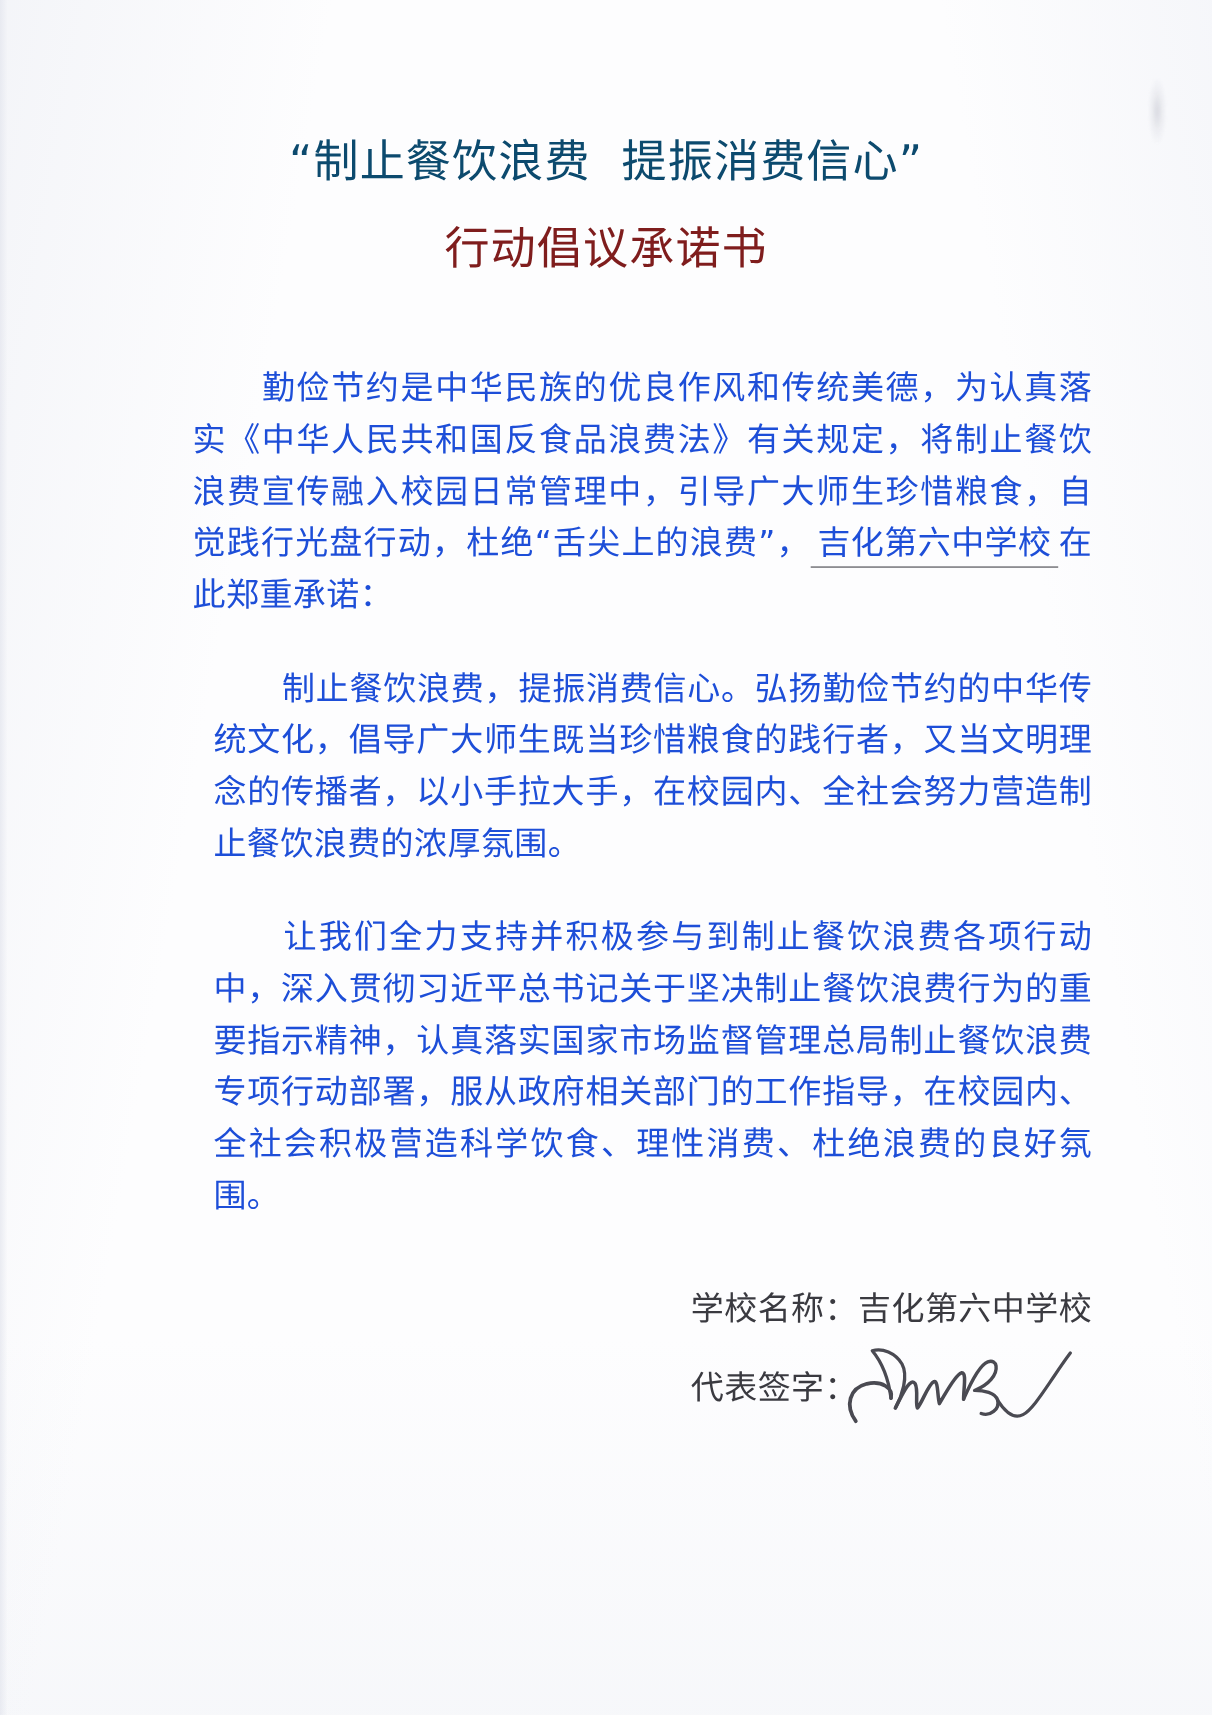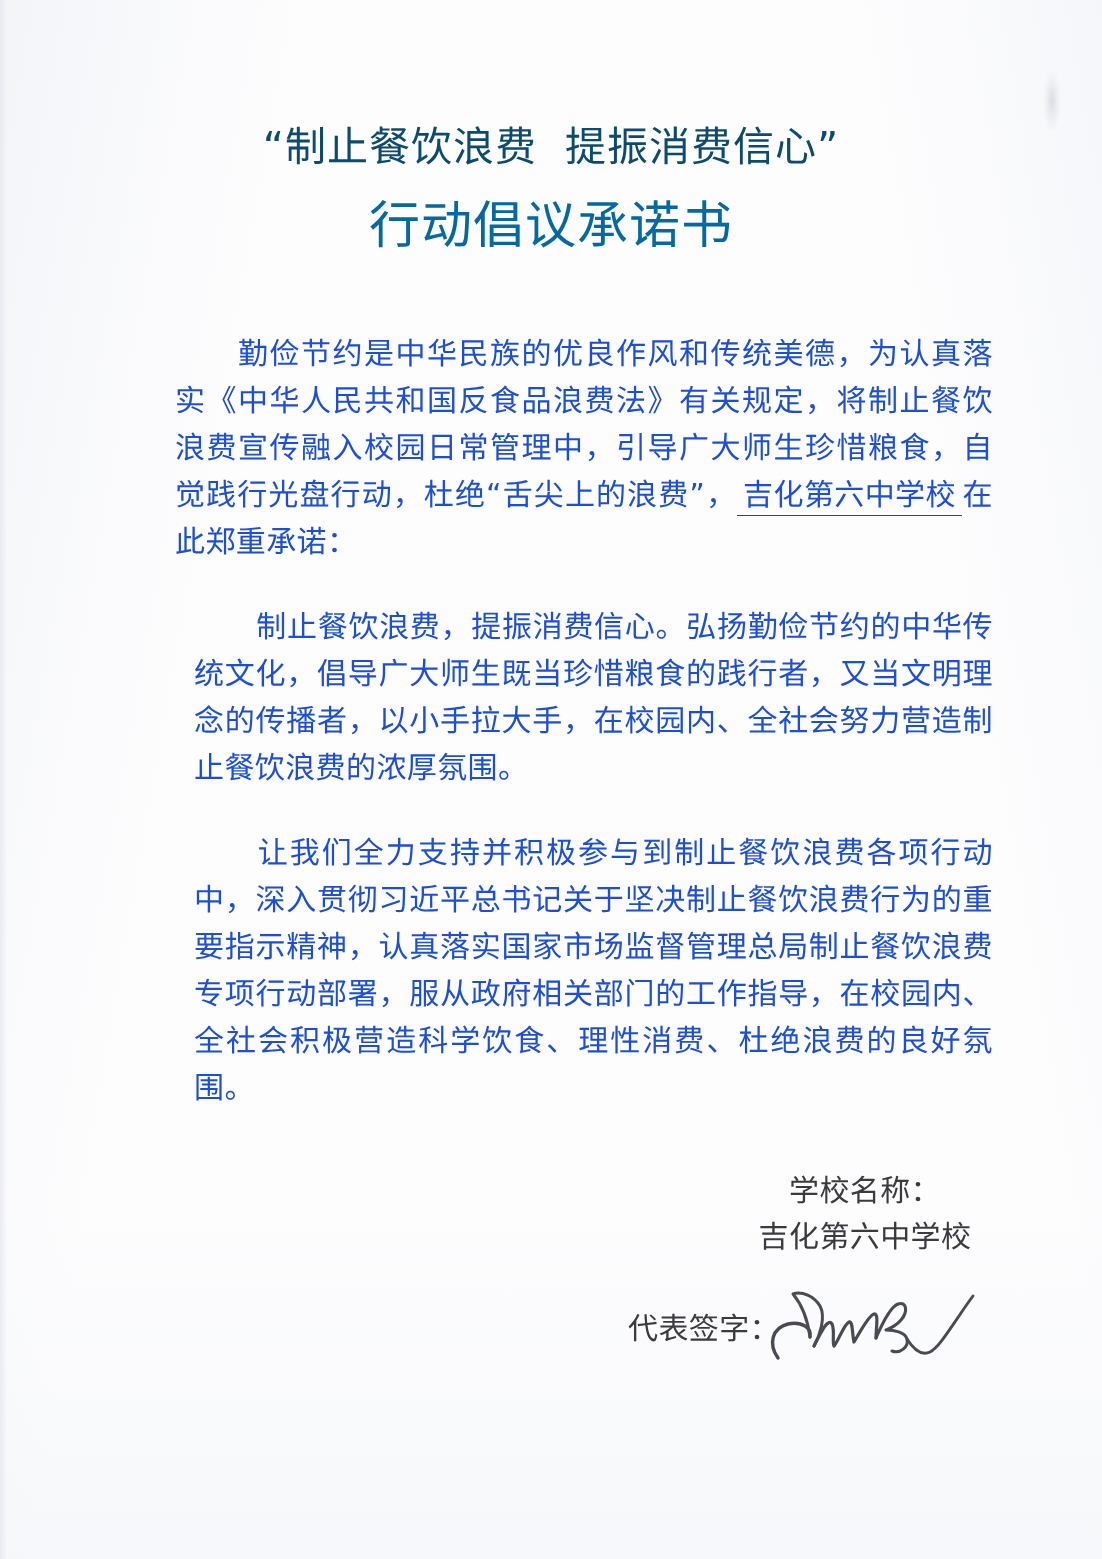--- a/index.html
+++ b/index.html
@@ -60,25 +60,25 @@
   .doc-title-line1 {
     font-size: 41px;
     line-height: 58px;
     letter-spacing: 1px;
     font-weight: 400;
     color: #0c4a6e;
     white-space: pre;
   }
   .doc-title-line2 {
     margin-top: 21px;
-    font-size: 51px;
+    font-size: 41px;
     line-height: 58px;
     letter-spacing: 1px;
     font-weight: 500;
-    color: #0369a1;
+    color: #7f1d1d;
     white-space: pre;
   }
 
   
   .body-block {
     position: absolute;
     left: 175px;
     top: 330px;
     width: 818px;
   }
@@ -114,22 +114,22 @@
     width: 1102px;
   }
   .sign-row {
     display: flex;
     align-items: center;
     font-size: 30px;
     line-height: 46px;
     letter-spacing: 0.4px;
     color: #3a3a40;
   }
-  .sign-row-school { padding-left: 628px; flex-direction: column; }
-  .sign-row-sign   { padding-left: 628px; margin-top: 46px; position: relative; text-align: right; }
+  .sign-row-school { padding-left: 628px; }
+  .sign-row-sign   { padding-left: 628px; margin-top: 26px; position: relative; text-align: right; }
   .sign-row-date   { padding-left: 588px; margin-top: 44px; }
 
   .signature-ink {
     position: absolute;
     left: 762px;
     top: -26px;
     width: 215px;
     height: 92px;
     pointer-events: none;
   }

